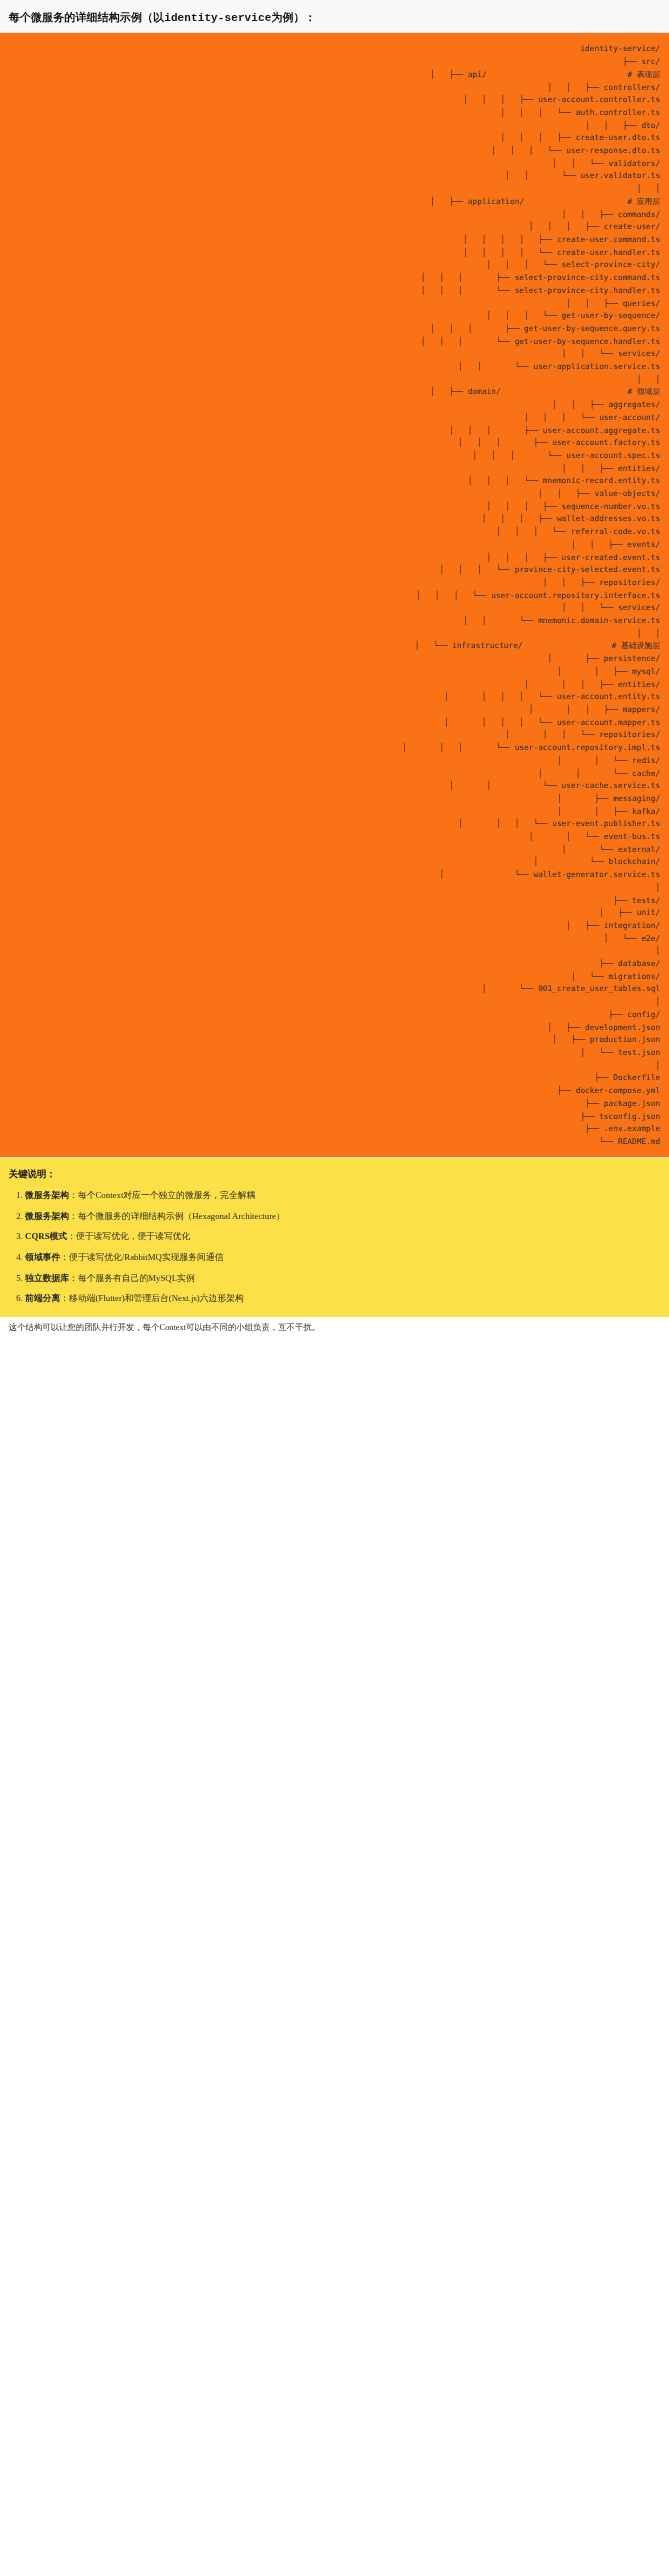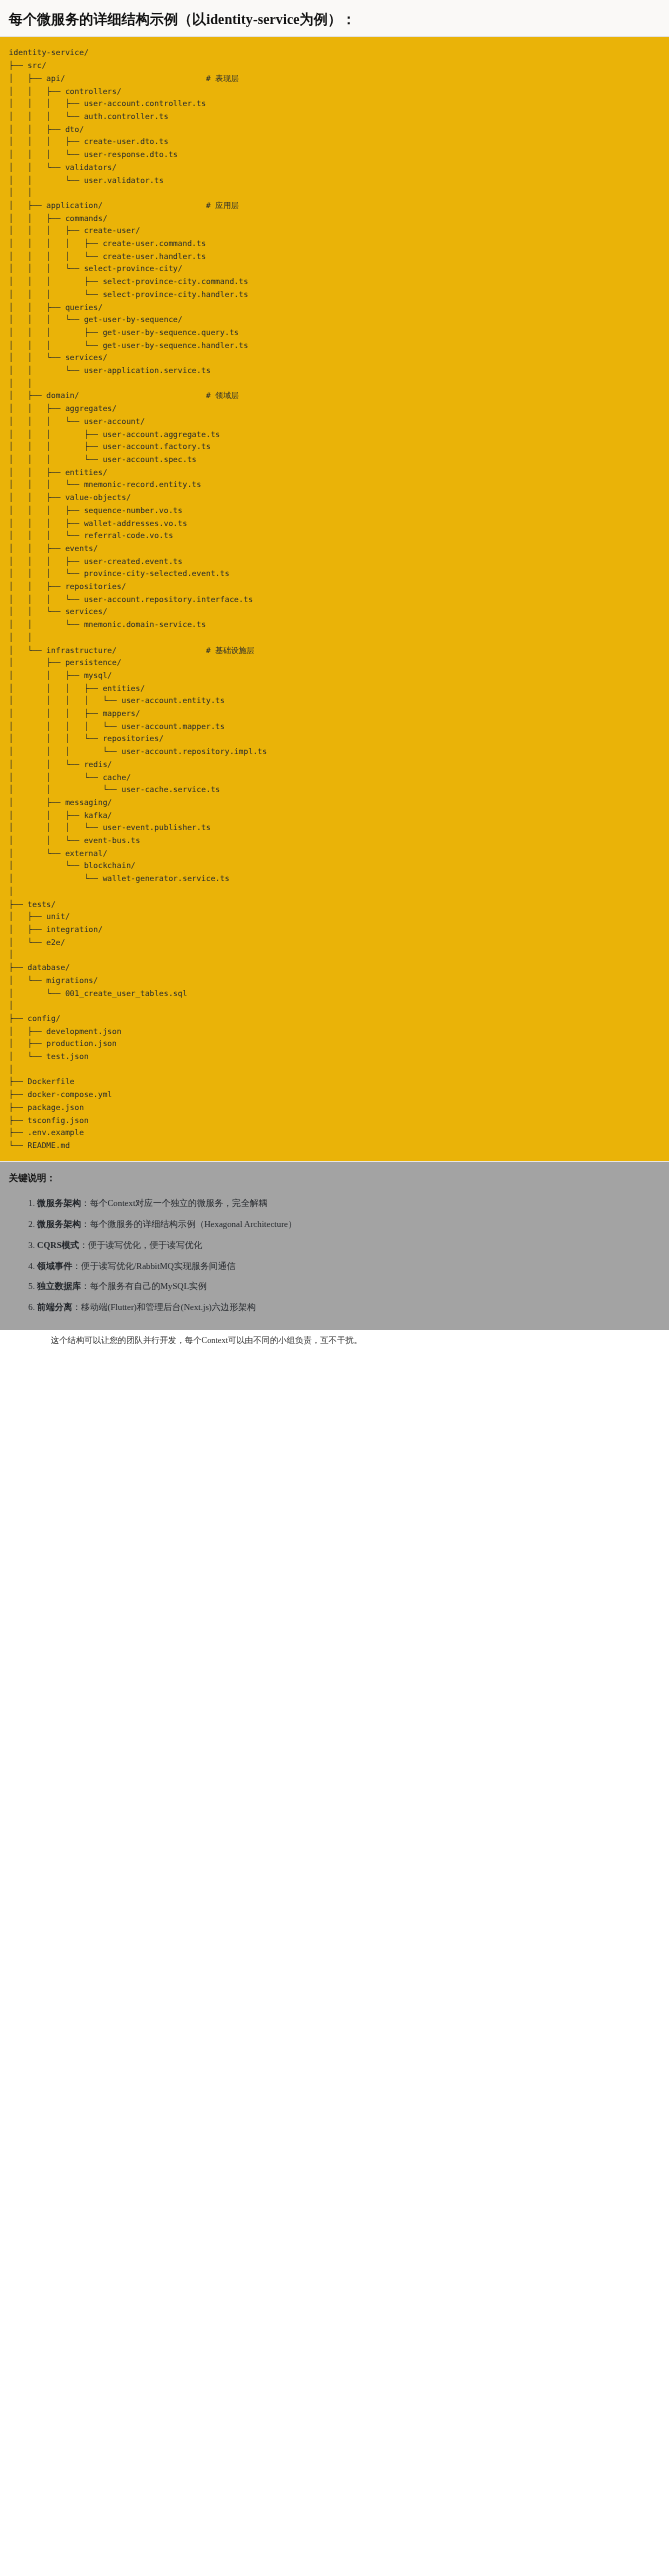--- a/index.html
+++ b/index.html
@@ -19,80 +19,80 @@
     background: #ffffff;
   }
 
   
   .heading-block {
     padding: 11.3px 8.8px 6.3px 8.8px;
     border-bottom: 0.6px solid #e3e3e0;
     background: #faf9f7;
   }
   .heading {
-    font-size: 14px;
+    font-size: 11px;
     font-weight: bold;
     line-height: 1.35;
     color: #121212;
     letter-spacing: 0.1px;
-    font-family: Liberation Serif, serif;
+    font-family: Liberation Mono, monospace;
   }
 
   
   .code-block {
-    background: #eab308;
+    background: #f97316;
     padding: 10px 8.8px 8.8px 8.8px;
     border-bottom: 0.6px solid #e8e6e2;
+    text-align: right;
   }
   pre.tree {
     margin: 0;
     font-family: "DejaVu Sans Mono", "Liberation Mono", monospace;
     font-size: 7.8px;
     line-height: 12.7px;
     color: #24292f;
     white-space: pre;
     overflow: visible;
     letter-spacing: 0px;
   }
 
   
   .notes-block {
     padding: 10px 8.8px 3.8px 8.8px;
-    background: #a3a3a3;
+    background: #fde047;
   }
   .notes-title {
     font-size: 9.4px;
     font-weight: bold;
     color: #121212;
     margin: 0 0 7.5px 0;
     font-family: "Liberation Serif", "DejaVu Serif", serif;
   }
   ol.notes {
-    margin: 12px;
+    margin: 0;
     padding: 0 0 0 16.3px;
     list-style: decimal;
   }
   ol.notes li {
     font-size: 8.8px;
     line-height: 1.5;
     margin: 0 0 7.5px 0;
     color: #1f2328;
     font-family: "Liberation Serif", "DejaVu Serif", serif;
   }
   ol.notes li .k {
     font-weight: bold;
   }
   ol.notes li .v {
     font-weight: normal;
   }
 
   .footer-block {
     padding: 5px 8.8px 10px 8.8px;
     background: #ffffff;
-    margin-left: 42px;
   }
   .footer-text {
     font-size: 8.4px;
     line-height: 1.5;
     color: #2b2b2b;
     font-family: "Liberation Serif", "DejaVu Serif", serif;
   }
 </style>
 </head>
 <body>

